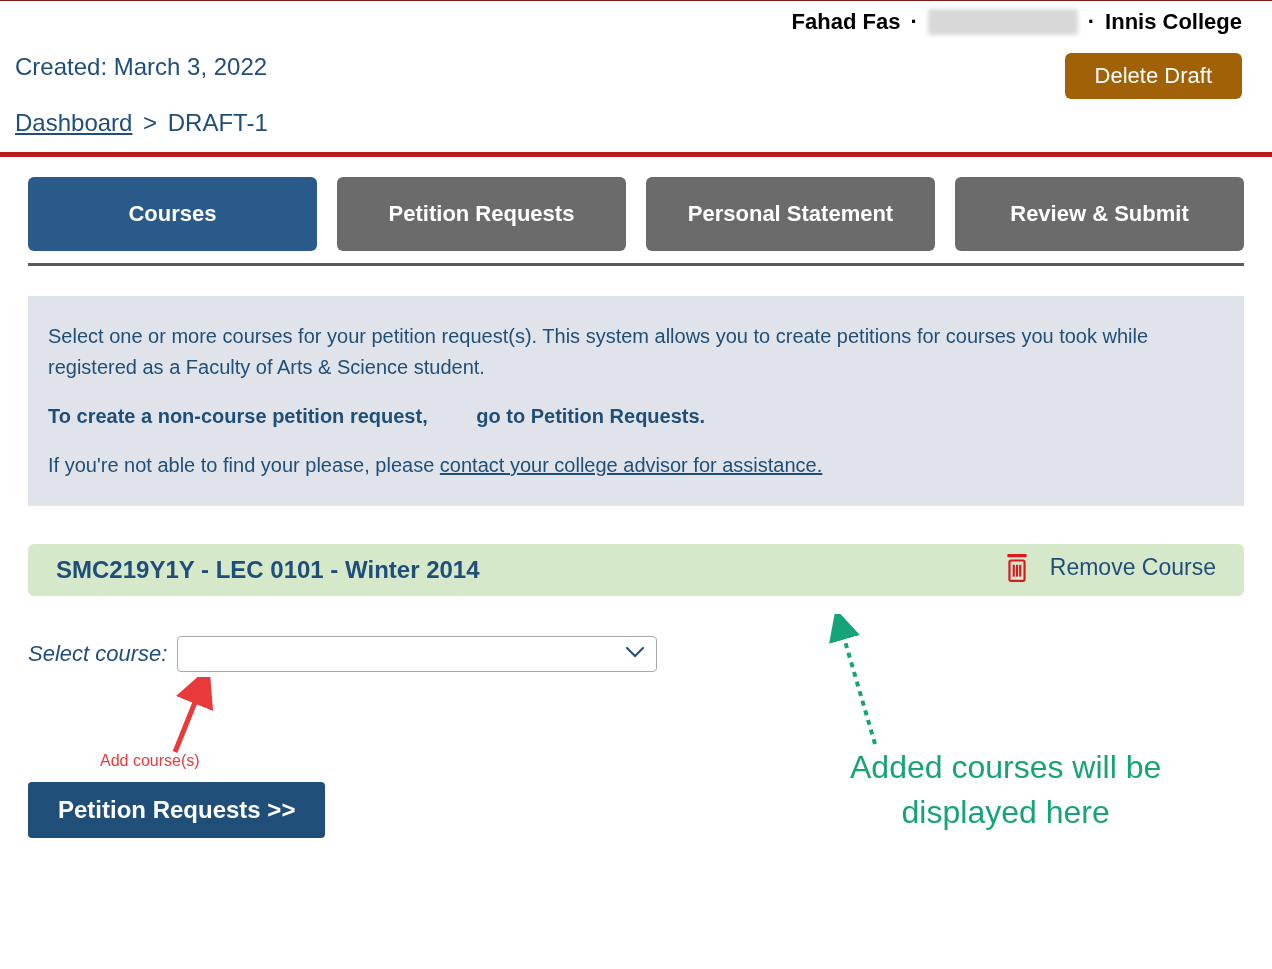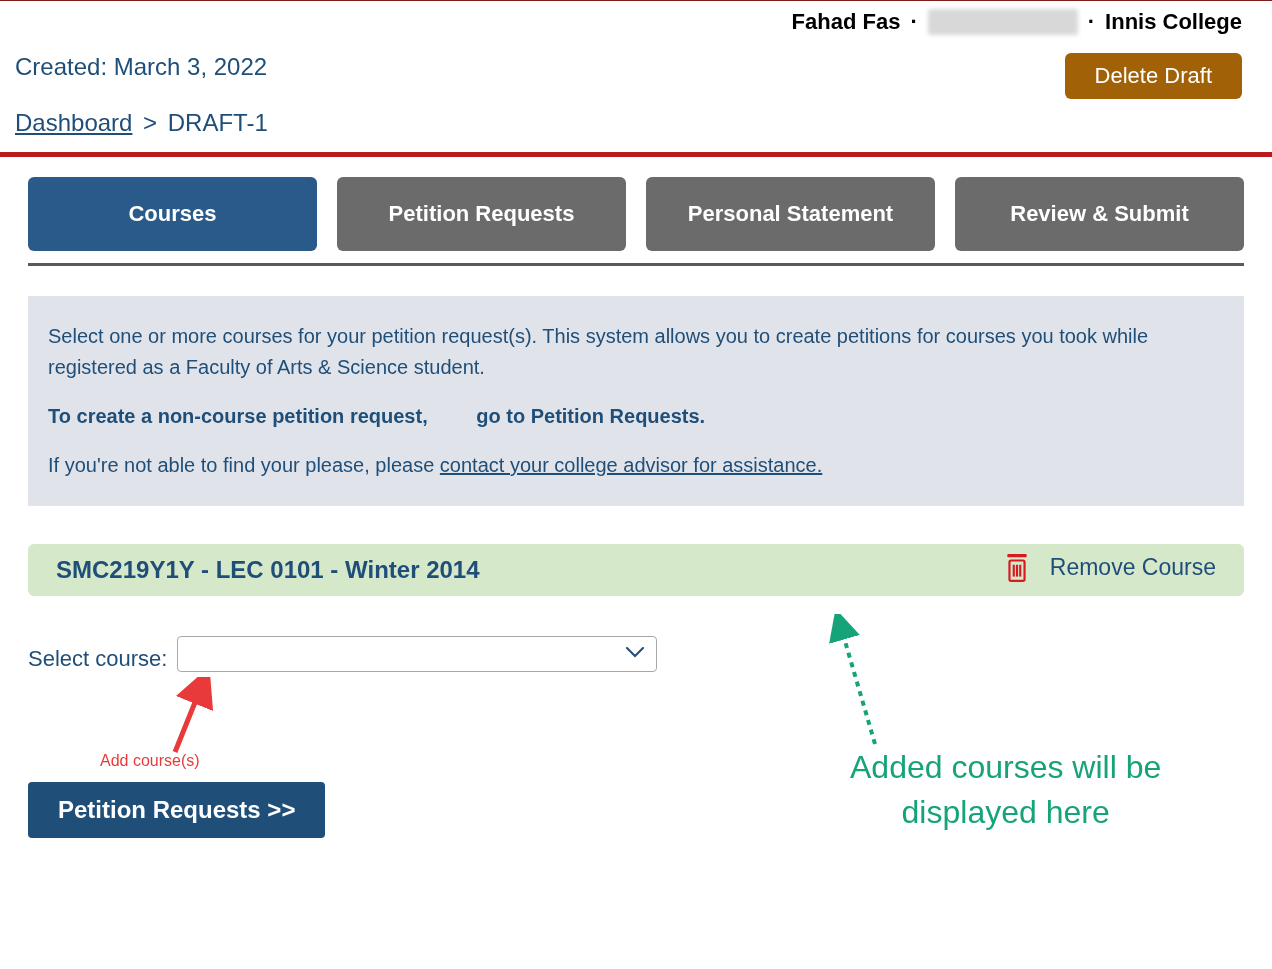--- a/index.html
+++ b/index.html
@@ -146,23 +146,24 @@
     }
     .remove-course .icon {
       color: #d71920;
     }
     .remove-course .text {
       color: #1f4e79;
       font-size: 23px;
     }
     .select-row {
       display: flex;
-      align-items: flex-end;
+      align-items: center;
       padding: 40px 28px 0 28px;
       gap: 10px;
+      font-style: italic;
     }
     .select-label {
       color: #1f4e79;
       font-size: 22px;
     }
     .select-field {
       width: 480px;
       height: 36px;
       border: 1px solid #a8a8a8;
       border-radius: 4px;

